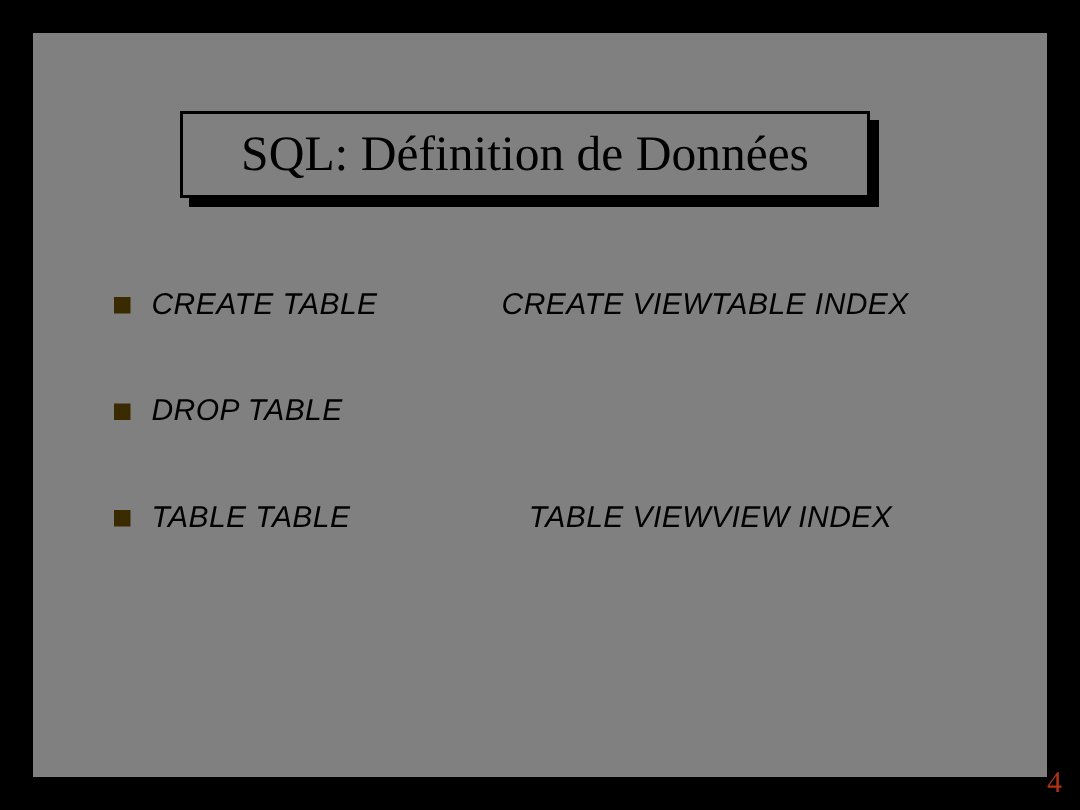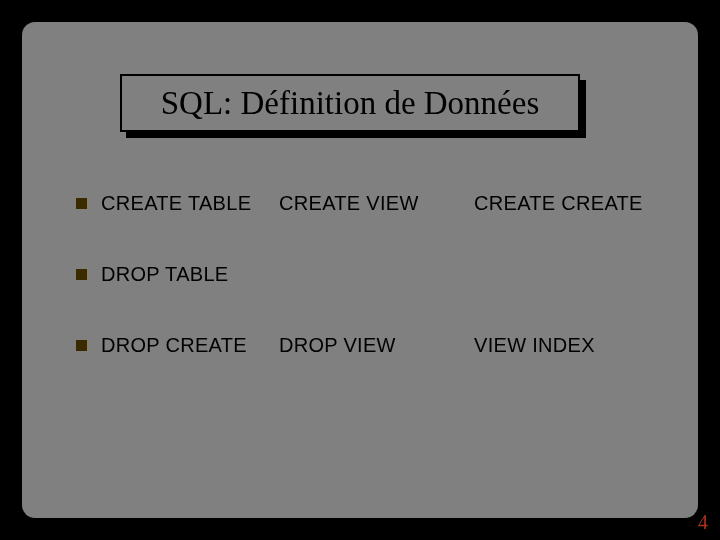--- a/index.html
+++ b/index.html
@@ -8,21 +8,20 @@
     background: #000;
     font-family: Arial, Helvetica, sans-serif;
   }
   .slide {
     position: absolute;
     left: 22px;
     top: 22px;
     width: 676px;
     height: 496px;
     background: #808080;
-    border-radius: 13px;
   }
   .title-shadow {
     position: absolute;
     left: 104px;
     top: 58px;
     width: 460px;
     height: 58px;
     background: #000;
   }
   .title-box {
@@ -58,29 +57,30 @@
     width: 11px;
     height: 11px;
     background: #3a2a00;
     margin-top: 6px;
     margin-right: 14px;
     flex-shrink: 0;
   }
   .cells {
     display: flex;
     width: 100%;
+    font-style: italic;
   }
   .cell {
     font-size: 20px;
     color: #000;
     font-weight: 400;
     letter-spacing: 0.3px;
   }
   .c1 { width: 178px; }
-  .c2 { width: 195px; }
+  .c2 { width: 195px; text-align: right; }
   .c3 { width: auto; }
   .page-num {
     position: absolute;
     right: 12px;
     bottom: 6px;
     font-family: "Times New Roman", Times, serif;
     font-size: 20px;
     color: #b03018;
   }
 </style>
@@ -94,38 +94,38 @@
     <div class="title-text">SQL: Définition de Données</div>
   </div>
 
   <div class="content">
 
     <div class="row">
       <div class="bullet"></div>
       <div class="cells">
         <div class="cell c1">CREATE TABLE</div>
         <div class="cell c2">CREATE VIEW</div>
-        <div class="cell c3">CREATE CREATE</div>
+        <div class="cell c3">TABLE INDEX</div>
       </div>
     </div>
 
     <div class="row">
       <div class="bullet"></div>
       <div class="cells">
         <div class="cell c1">DROP TABLE</div>
         <div class="cell c2"></div>
         <div class="cell c3"></div>
       </div>
     </div>
 
     <div class="row">
       <div class="bullet"></div>
       <div class="cells">
-        <div class="cell c1">DROP CREATE</div>
-        <div class="cell c2">DROP VIEW</div>
+        <div class="cell c1">TABLE TABLE</div>
+        <div class="cell c2">TABLE VIEW</div>
         <div class="cell c3">VIEW INDEX</div>
       </div>
     </div>
 
   </div>
 
 </div>
 
 <div class="page-num">4</div>
 

